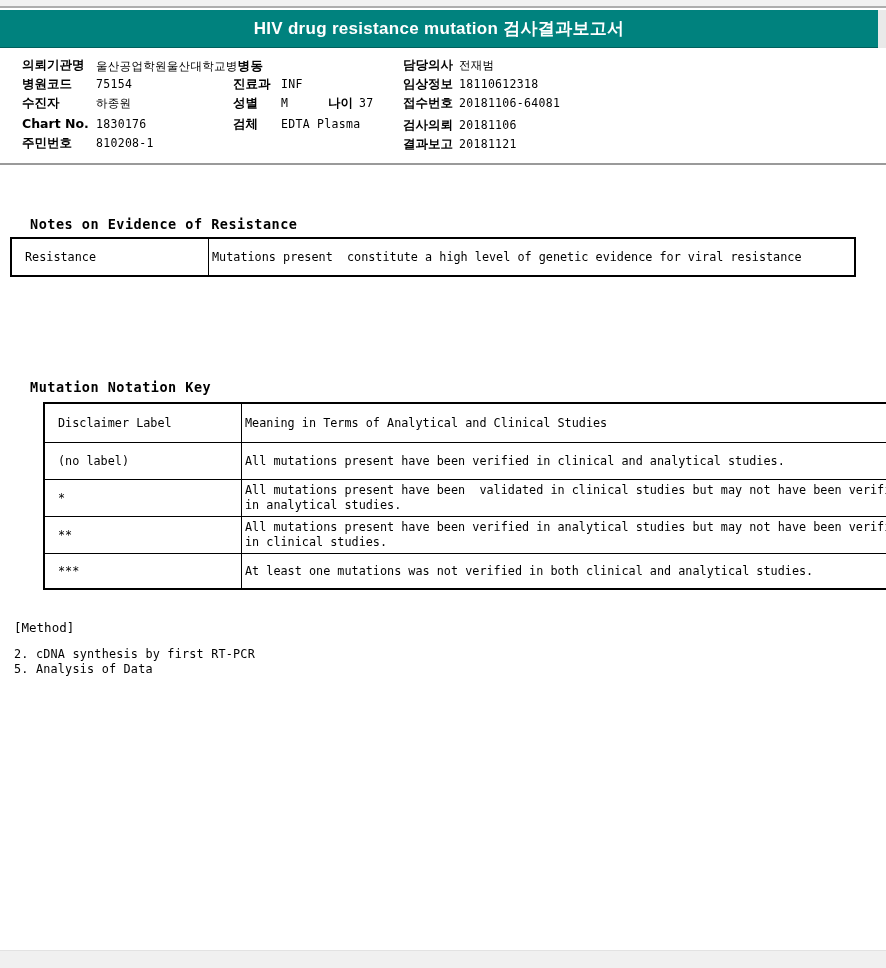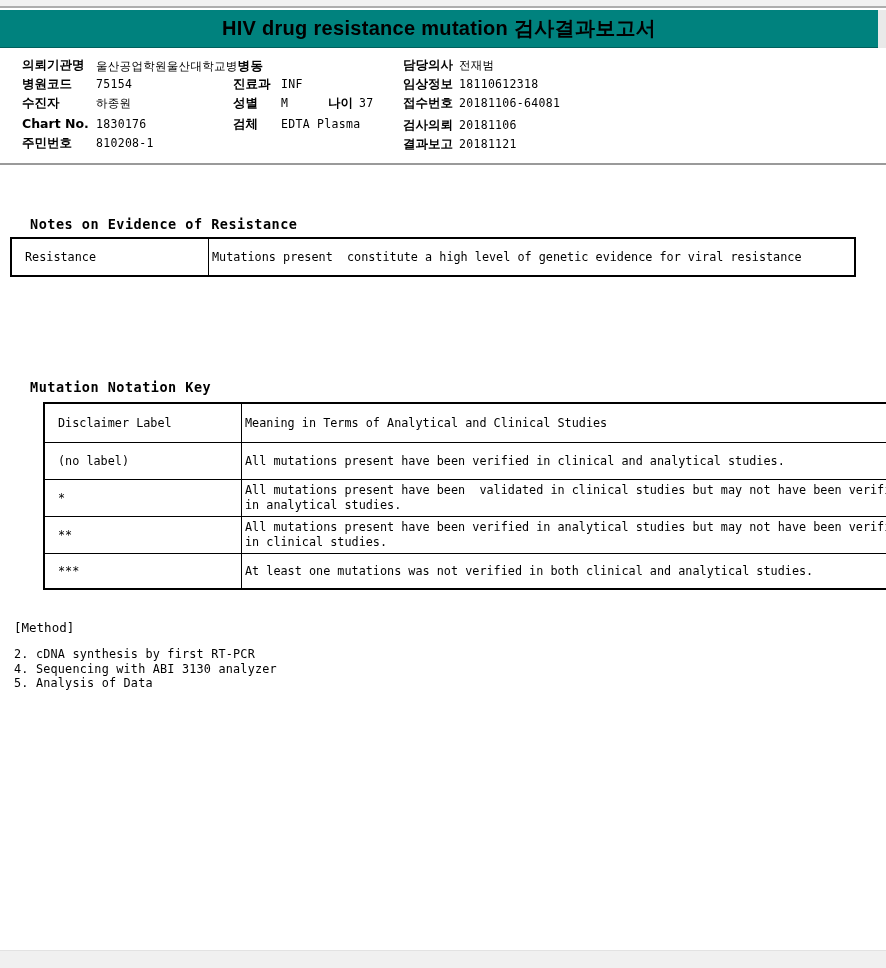--- a/index.html
+++ b/index.html
@@ -10,21 +10,21 @@
   .top-strip {
     position:absolute; top:0; left:0; width:886px; height:8px;
     background:#f1f1f1; border-bottom:2px solid #adadad; box-sizing:border-box;
   }
   .title-bar {
     position:absolute; top:10px; left:0; width:878px; height:38px;
     background:#00827E; border-bottom:1px solid #01605d; box-sizing:border-box;
     display:flex; align-items:center; justify-content:center;
   }
   .title-bar .title {
-    color:#000000; font-weight:bold; font-size:20px;
+    color:#ffffff; font-weight:bold; font-size:17px;
     font-family:"Liberation Sans", sans-serif; letter-spacing:0.3px;text-align:center;
   }
   .title-edge {
     position:absolute; top:10px; left:878px; width:8px; height:38px; background:#e9e9e9;
   }
   .patient-info { position:absolute; top:0; left:0; width:886px; height:146px; }
   .lbl {
     position:absolute; font-weight:bold; font-size:12.5px;
     font-family:"DejaVu Sans", sans-serif; white-space:nowrap;
   }
@@ -167,17 +167,16 @@
   <tr class="r5">
     <td class="term">***</td>
     <td class="desc">At least one mutations was not verified in both clinical and analytical studies.</td>
   </tr>
 </tbody>
   </table>
 
 <div class="method-heading">[Method]</div>
 <div class="method-steps">
   <div class="method-step">2. cDNA synthesis by first RT-PCR</div>
-  <div class="method-step">4. Sequencing with ABI 3130 analyzer</div>
   <div class="method-step">5. Analysis of Data</div>
 </div>
 
 <div class="bottom-strip"></div>
 
 </body></html>

